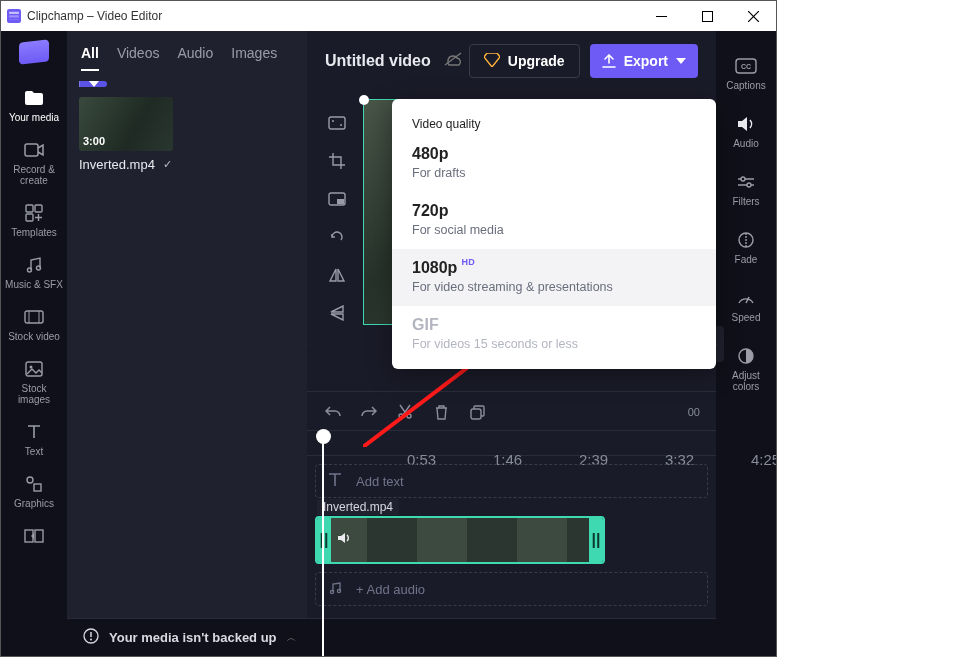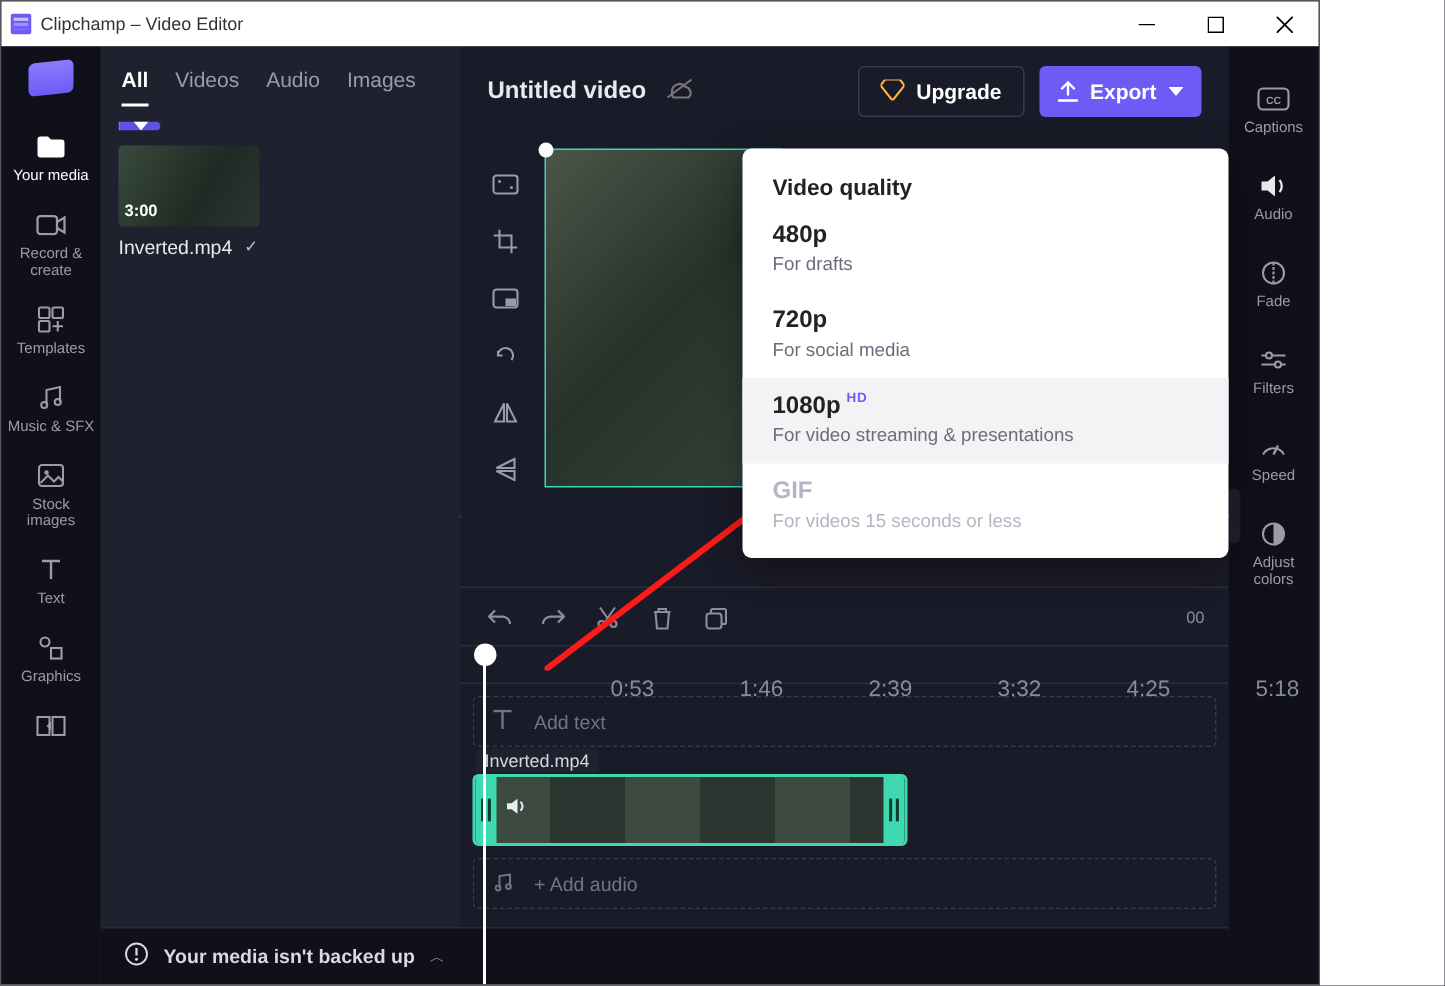--- a/index.html
+++ b/index.html
@@ -1,17 +1,17 @@
 <!DOCTYPE html>
 <html><head>
 <meta charset="utf-8">
 <style>
   * { box-sizing: border-box; margin:0; padding:0; font-family: "Segoe UI", Arial, sans-serif; }
   body { background:#fff; width:963px; height:657px; overflow:hidden; position:relative; }
-  .window { border:1px solid #555; width:880px; height:657px; display:flex; flex-direction:column; background:#0f1019;}
+  .window { border:1px solid #555; width:777px; height:657px; display:flex; flex-direction:column; background:#0f1019;}
   
   .tbar { height:30px; background:#fff; display:flex; align-items:center; }
   .tbar .logo { width:14px; height:14px; margin:0 6px; }
   .tbar .title { font-size:12px; color:#333; flex:0 0 auto; }
   .tbar .spacer { flex:1; }
   .wbtn { width:46px; height:30px; display:flex; align-items:center; justify-content:center; color:#000; font-size:12px;}
   
   .appbody { flex:1; display:flex; background:#1a1b28; position:relative; overflow:hidden;}
   
   .leftrail { width:66px; background:#0f1019; display:flex; flex-direction:column; align-items:center; padding-top:10px; gap:4px;}
@@ -53,21 +53,21 @@
   .preview-area { flex:0 0 300px; position:relative; display:flex;}
   .toolcol { width:40px; display:flex; flex-direction:column; align-items:center; gap:14px; padding-top:20px; margin-left:10px;}
   .toolcol .t { width:24px; height:24px; color:#9a9ba8; display:flex; align-items:center; justify-content:center; cursor:pointer;}
   .viewer { margin-left:6px; margin-top:8px; width:158px; height:226px; border:1px solid #3fd9b1; position:relative; background:linear-gradient(135deg,#4a5648,#26322a 50%,#34423a); }
   .viewer .h { position:absolute; width:10px; height:10px; background:#fff; border-radius:50%;}
   .viewer .tl { left:-5px; top:-5px;} .viewer .br { right:-5px; bottom:-5px;}
   
   .arrow-svg { position:absolute; left:56px; top:196px; width:210px; height:160px; pointer-events:none; z-index:5;}
   
   .dropdown { position:absolute; right:0; top:8px; width:324px; background:#fff; border-radius:6px; box-shadow:0 6px 24px rgba(0,0,0,.35); z-index:10; padding:18px 0 6px; }
-  .dd-head { padding:0 20px 4px; color:#222; font-size:15px; font-weight:700;}
+  .dd-head { padding:0 20px 4px; color:#222; font-size:12px; font-weight:400;}
   .dd-sub { padding:2px 20px 12px; color:#555b6b; font-size:13px;}
   .dd-opt { padding:10px 20px 12px; cursor:pointer;}
   .dd-opt.sel { background:#f3f3f5;}
   .dd-opt .t1 { font-size:16px; font-weight:600; color:#222; display:flex; align-items:flex-start; gap:4px;}
   .dd-opt .hd { color:#6e5af5; font-size:9px; font-weight:800; position:relative; top:-2px; letter-spacing:.5px;}
   .dd-opt .t2 { font-size:12.5px; color:#6a6e7c; margin-top:3px;}
   .dd-opt.dis .t1, .dd-opt.dis .t2 { color:#b3b6c0;}
   
   .timeline { flex:1; background:#1a1b28; border-top:1px solid #2b2c3a; position:relative; padding-top:6px;}
   .tl-toolbar { display:flex; align-items:center; gap:16px; padding:4px 16px; color:#8d8e9c;}
@@ -160,20 +160,30 @@
             <svg width="18" height="18" viewBox="0 0 18 18">
               <path d="M6 14V4l9-2v10" fill="none" stroke="#9b9ca8" stroke-width="1.4"></path>
               <circle cx="4.5" cy="14" r="2" fill="none" stroke="#9b9ca8" stroke-width="1.4"></circle>
               <circle cx="13.5" cy="12" r="2" fill="none" stroke="#9b9ca8" stroke-width="1.4"></circle>
             </svg>
           </div>
         <div class="rail-label">Music &amp; SFX</div>
       </div>
       <div class="rail-item">
         <div class="rail-ico">
+            <svg width="20" height="14" viewBox="0 0 20 14">
+              <rect x="1" y="1" width="18" height="12" rx="2" fill="none" stroke="#9b9ca8" stroke-width="1.4"></rect>
+              <line x1="5" y1="1" x2="5" y2="13" stroke="#9b9ca8"></line>
+              <line x1="15" y1="1" x2="15" y2="13" stroke="#9b9ca8"></line>
+            </svg>
+          </div>
+        <div class="rail-label">Stock video</div>
+      </div>
+      <div class="rail-item">
+        <div class="rail-ico">
             <svg width="18" height="16" viewBox="0 0 18 16">
               <rect x="1" y="1" width="16" height="14" rx="2" fill="none" stroke="#9b9ca8" stroke-width="1.4"></rect>
               <circle cx="6" cy="6" r="1.5" fill="#9b9ca8"></circle>
               <path d="M2 13l5-5 4 4 3-3 3 3" fill="none" stroke="#9b9ca8" stroke-width="1.4"></path>
             </svg>
           </div>
         <div class="rail-label">Stock images</div>
       </div>
       <div class="rail-item">
         <div class="rail-ico">
@@ -426,36 +436,36 @@
         <div class="rail-ico">
             <svg width="18" height="16" viewBox="0 0 18 16">
               <path d="M1 5v6h4l5 4V1L5 5H1z" fill="#e8e8ef"></path>
               <path d="M13 4a6 6 0 010 8" fill="none" stroke="#e8e8ef" stroke-width="1.5"></path>
             </svg>
           </div>
         <div class="rail-label">Audio</div>
       </div>
       <div class="rail-item">
         <div class="rail-ico">
-            <svg width="18" height="18" viewBox="0 0 18 18">
-              <circle cx="9" cy="9" r="7" fill="none" stroke="#9b9ca8" stroke-width="1.4"></circle>
-              <path d="M9 2v14" stroke="#9b9ca8" stroke-width="1.4" stroke-dasharray="2 1"></path>
-            </svg>
-          </div>
-        <div class="rail-label">Fade</div>
-      </div>
-      <div class="rail-item">
-        <div class="rail-ico">
             <svg width="18" height="16" viewBox="0 0 18 16">
               <path d="M1 5h16M1 11h16" stroke="#9b9ca8" stroke-width="1.4"></path>
               <circle cx="6" cy="5" r="2" fill="#0f1019" stroke="#9b9ca8" stroke-width="1.4"></circle>
               <circle cx="12" cy="11" r="2" fill="#0f1019" stroke="#9b9ca8" stroke-width="1.4"></circle>
             </svg>
           </div>
         <div class="rail-label">Filters</div>
+      </div>
+      <div class="rail-item">
+        <div class="rail-ico">
+            <svg width="18" height="18" viewBox="0 0 18 18">
+              <circle cx="9" cy="9" r="7" fill="none" stroke="#9b9ca8" stroke-width="1.4"></circle>
+              <path d="M9 2v14" stroke="#9b9ca8" stroke-width="1.4" stroke-dasharray="2 1"></path>
+            </svg>
+          </div>
+        <div class="rail-label">Fade</div>
       </div>
       <div class="rail-item">
         <div class="rail-ico">
             <svg width="18" height="14" viewBox="0 0 18 14">
               <path d="M2 12a8 8 0 0114 0" fill="none" stroke="#9b9ca8" stroke-width="1.4"></path>
               <path d="M9 12l3-6" stroke="#9b9ca8" stroke-width="1.6"></path>
             </svg>
           </div>
         <div class="rail-label">Speed</div>
       </div>

